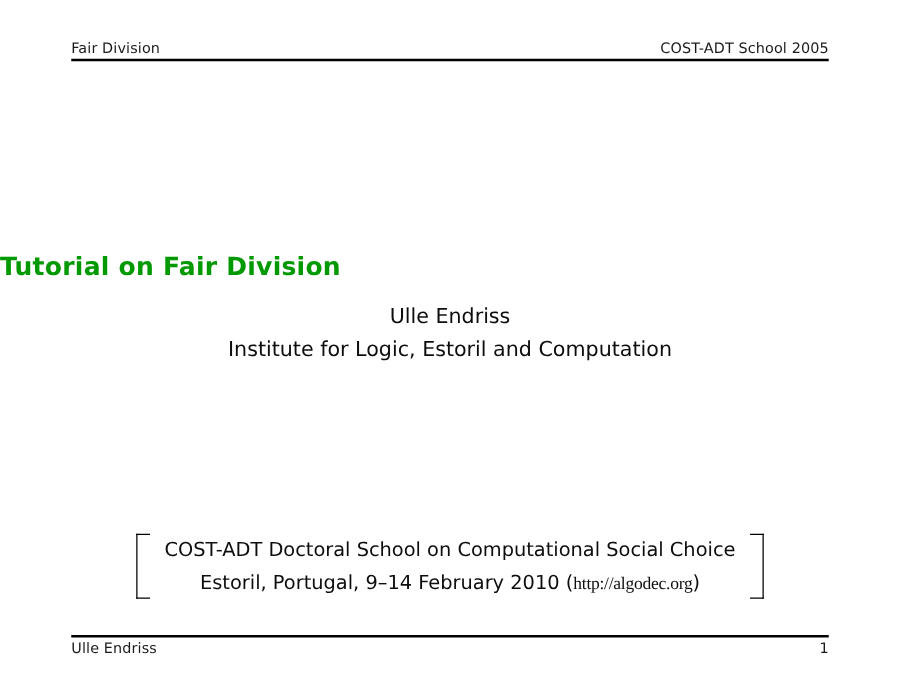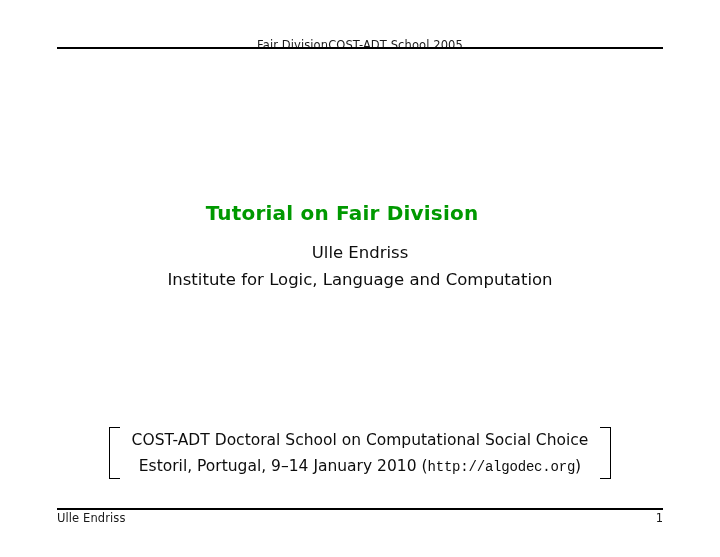--- a/index.html
+++ b/index.html
@@ -27,22 +27,21 @@
 
   
   .header {
     position: absolute;
     left: 57px;
     top: 31px;
     width: 606px;
     height: 18px;
     display: flex;
     align-items: flex-start;
-    justify-content: center;
-    margin-top: 7px;
+    justify-content: space-between;
   }
   .header-text {
     font-size: 11.5px;
     line-height: 14px;
     color: #1a1a1a;
     letter-spacing: 0.1px;
     white-space: nowrap;
   }
   .rule {
     position: absolute;
@@ -53,21 +52,21 @@
   }
   .rule-top  { top: 47px; }
   .rule-bot  { top: 508px; }
 
   
   .title {
     position: absolute;
     left: 0;
     top: 201px;
     width: 684px;
-    text-align: center;
+    text-align: left;
     font-size: 20px;
     font-weight: bold;
     line-height: 24px;
     letter-spacing: 0.2px;
     white-space: nowrap;
   }
 
   .authors {
     position: absolute;
     left: 0;
@@ -115,21 +114,21 @@
     text-align: center;
     flex: 0 0 auto;
   }
   .bracket-line {
     font-size: 15.5px;
     line-height: 26px;
     color: #0d0d0d;
     white-space: nowrap;
   }
   .mono {
-    font-family: Liberation Mono, monospace;
+    font-family: Liberation Serif, serif;
     font-size: 14px;
     letter-spacing: -0.2px;
   }
 
   
   .footer {
     position: absolute;
     left: 57px;
     top: 511px;
     width: 606px;
@@ -159,29 +158,29 @@
   <div class="header">
     <span class="header-text">Fair Division</span>
     <span class="header-text">COST-ADT School 2005</span>
   </div>
   <div class="rule rule-top"></div>
 
   <div class="title" style="color: rgb(0, 153, 0);">Tutorial on Fair Division</div>
 
   <div class="authors">
     <div class="author-line">Ulle Endriss</div>
-    <div class="author-line">Institute for Logic, Language and Computation</div>
+    <div class="author-line">Institute for Logic, Estoril and Computation</div>
   </div>
 
   <div class="bracket-block">
     <div class="bracket bracket-left"></div>
     <div class="bracket-content">
       <div class="bracket-line">COST-ADT Doctoral School on Computational Social Choice</div>
       <div class="bracket-line">
-        <span>Estoril, Portugal, 9–14 January 2010 (</span><span class="mono">http://algodec.org</span><span>)</span>
+        <span>Estoril, Portugal, 9–14 February 2010 (</span><span class="mono">http://algodec.org</span><span>)</span>
       </div>
     </div>
     <div class="bracket bracket-right"></div>
   </div>
 
   <div class="rule rule-bot"></div>
   <div class="footer">
     <span class="footer-text">Ulle Endriss</span>
     <span class="footer-page">1</span>
   </div>

